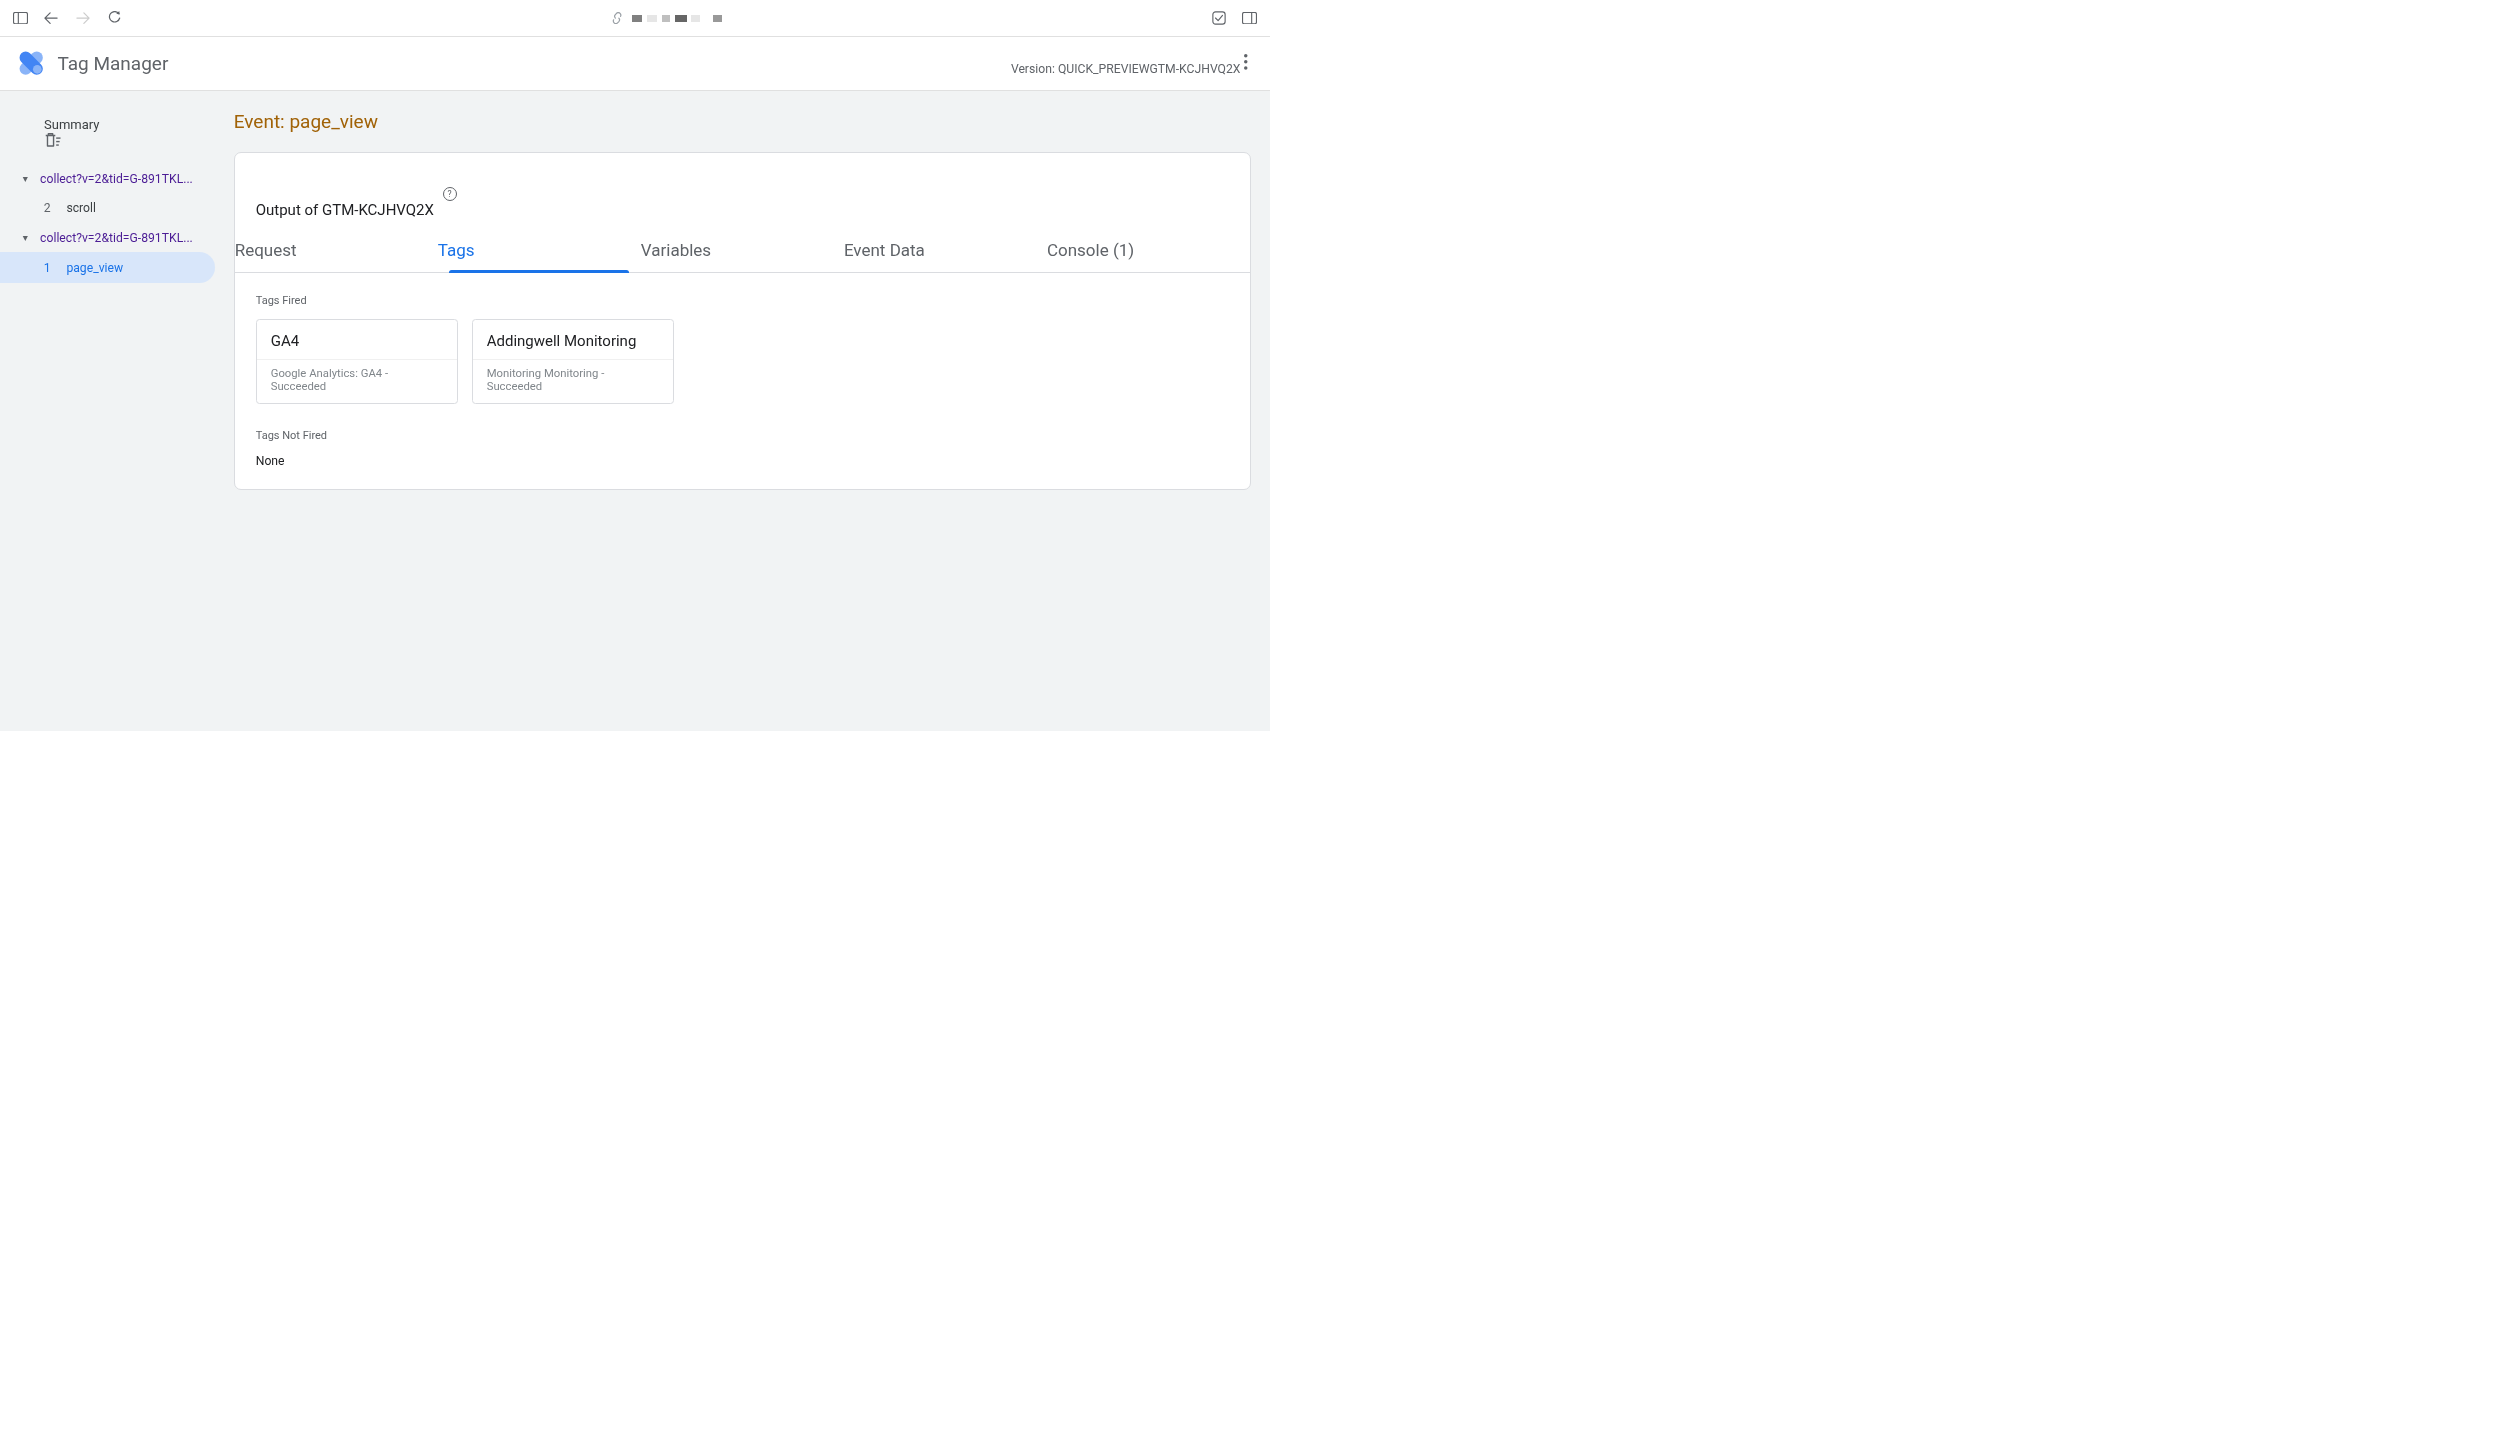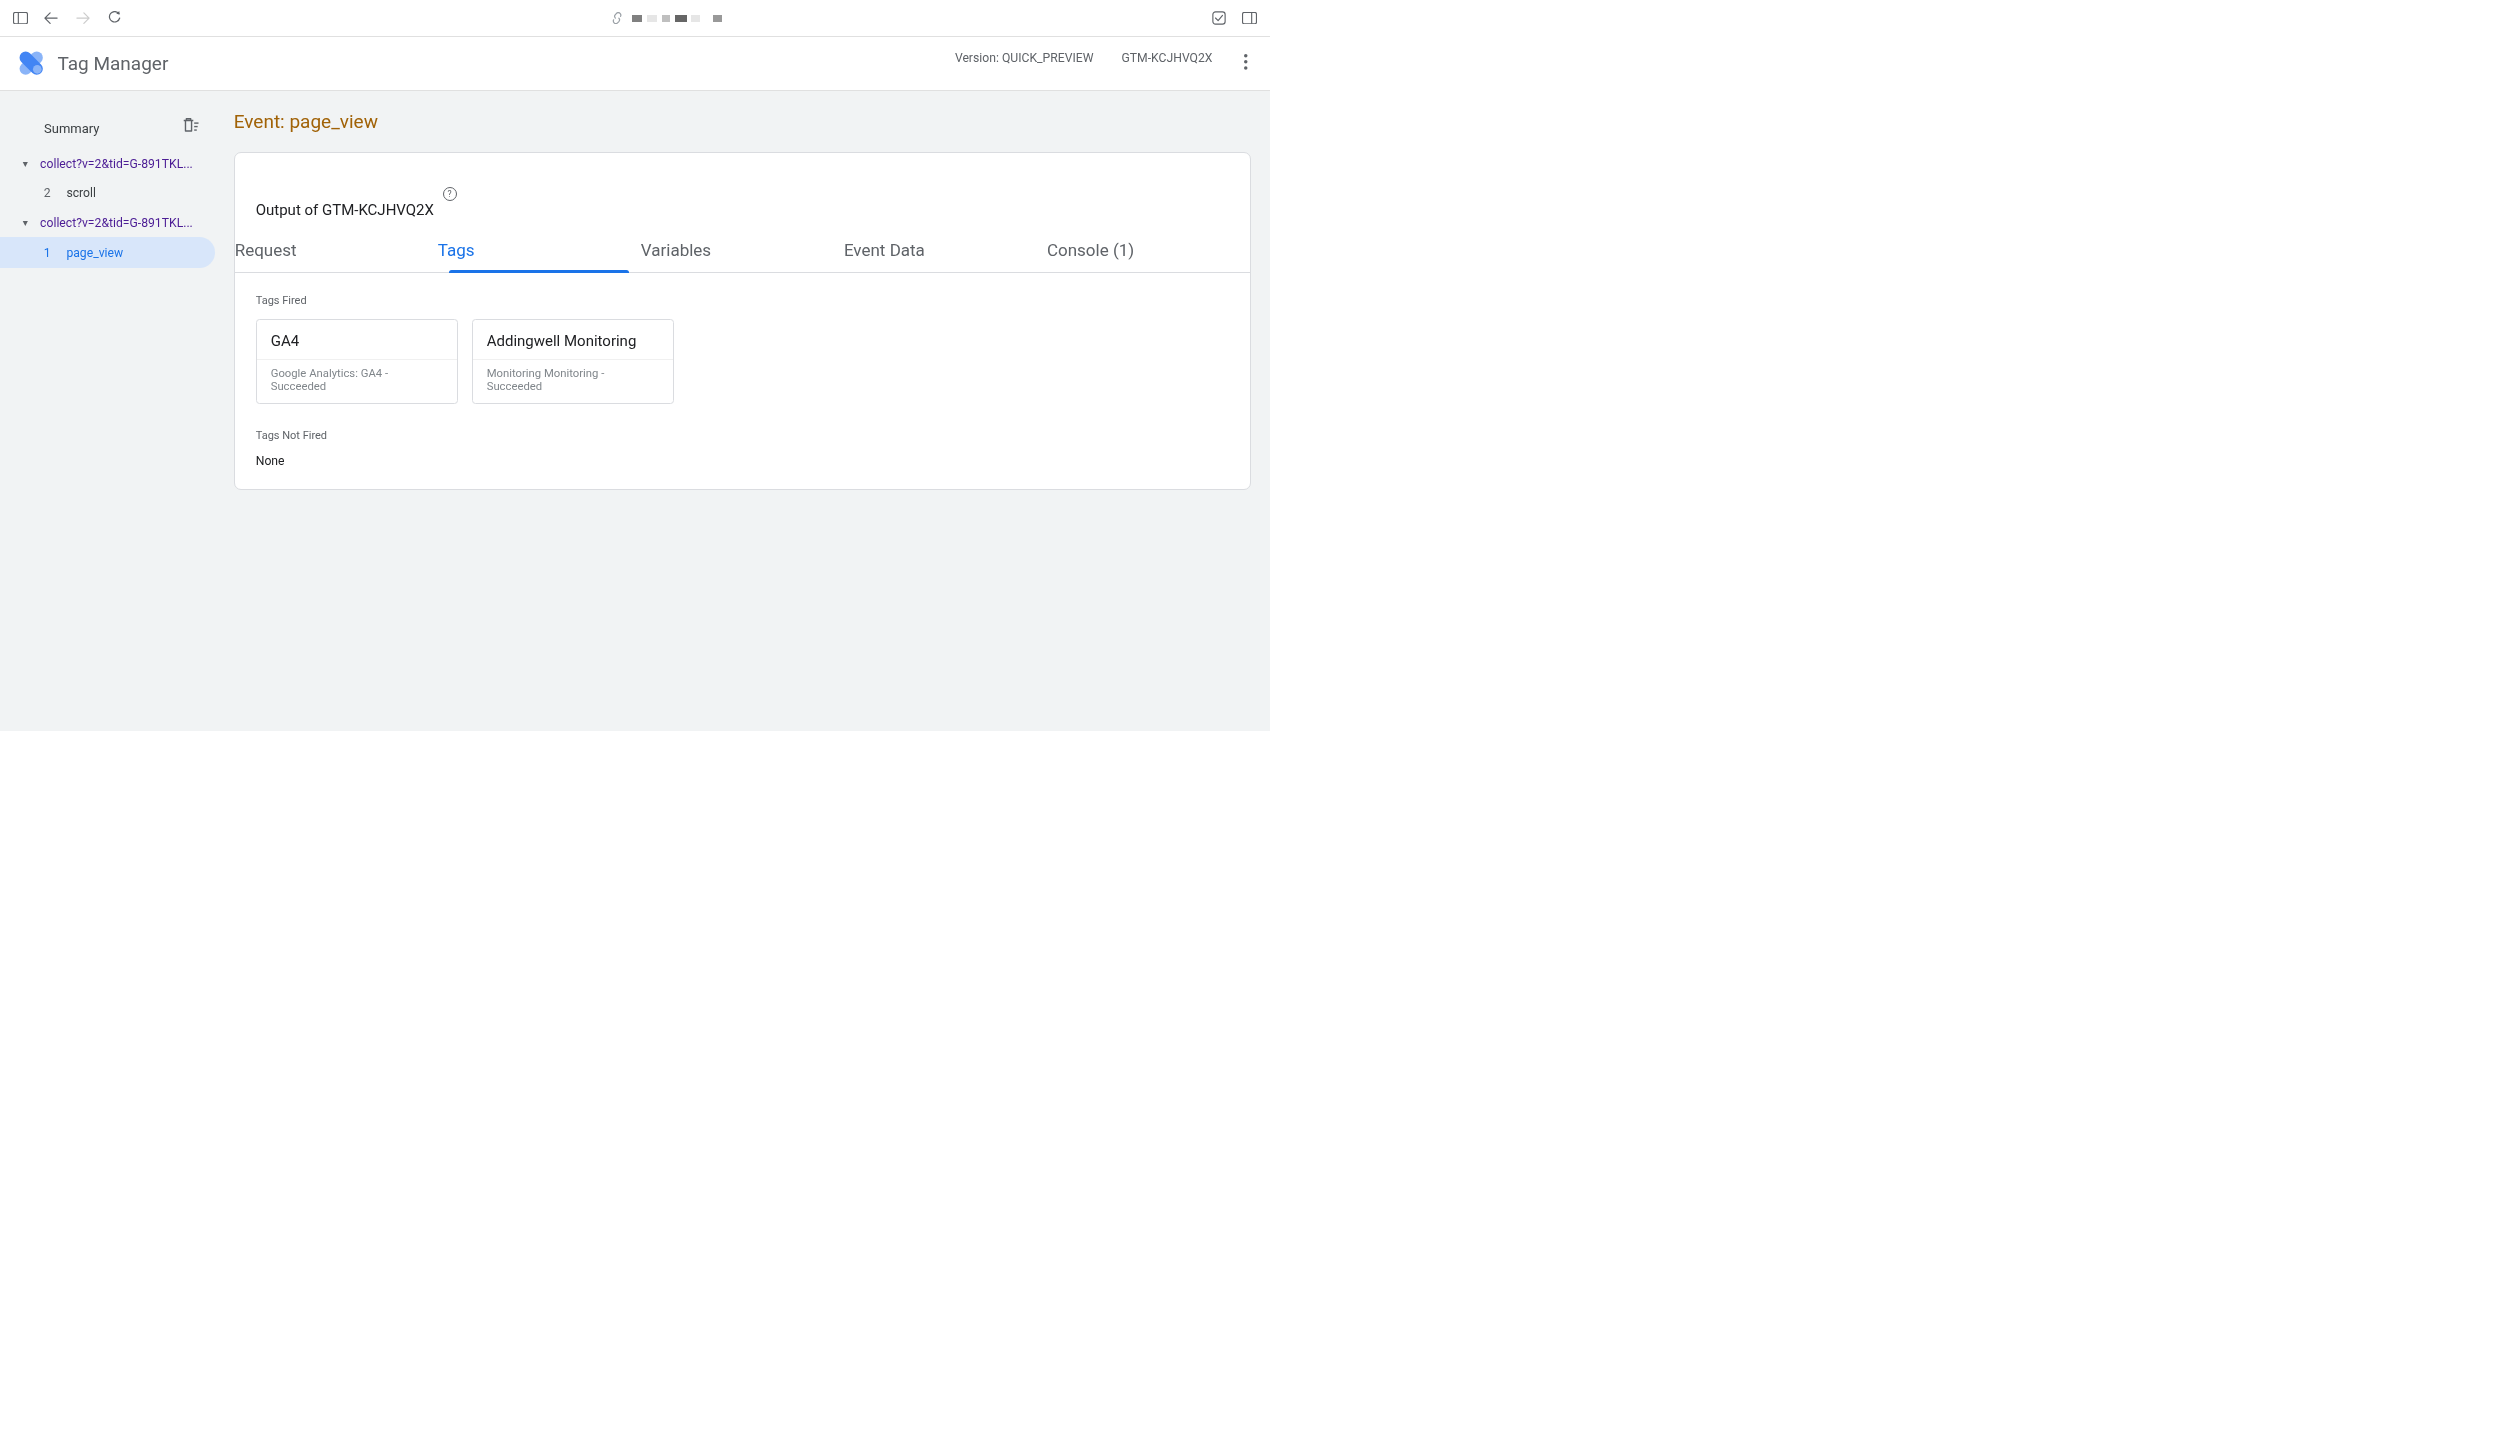--- a/index.html
+++ b/index.html
@@ -11,30 +11,30 @@
     .chrome-icon.disabled { color: #cccccc; cursor: default; }
     .chrome-spacer { flex: 1; }
     .chrome-center { display: flex; align-items: center; gap: 8.7px; color: #b0b0b0; }
     .chrome-bar { display: flex; gap: 4.4px; }
     .chrome-seg { height: 7px; }
     
     
     .app-header { height: 54px; border-bottom: 0.9px solid #e0e0e0; display: flex; align-items: center; padding: 0 19px; gap: 14px; }
     .logo { width: 24.4px; height: 24.4px; }
     .app-title { font-size: 19px; color: #5f6368; font-weight: 400; flex: 1; }
-    .header-right { display: flex; align-items: flex-start; gap: 28px; }
+    .header-right { display: flex; align-items: flex-end; }
     .header-text { font-size: 12.2px; color: #5f6368; }
     .more-icon { color: #5f6368; cursor: pointer; padding: 3.5px; }
     
     
     .main { display: flex; height: calc(100% - 91px); background: #f1f3f4; }
     
     
     .sidebar { width: 218px; padding-top: 17.4px; }
-    .summary-row { display: flex; align-items: flex-end; padding: 8.7px 19px 8.7px 44px; justify-content: space-between; }
+    .summary-row { display: flex; align-items: flex-start; padding: 8.7px 19px 8.7px 44px; justify-content: space-between; flex-direction: column; }
     .summary-text { font-size: 13px; color: #3c4043; }
     .delete-icon { color: #5f6368; cursor: pointer; }
     .tree-item { display: flex; align-items: center; padding: 7px 7px 7px 21px; gap: 10.5px; cursor: pointer; }
     .tree-item .chev { color: #5f6368; font-size: 8.7px; }
     .tree-item .label { font-size: 12.2px; color: #4c1d95; white-space: nowrap; overflow: hidden; text-overflow: ellipsis; }
     .tree-child { display: flex; align-items: center; padding: 8.7px 7px 8.7px 42px; gap: 15.7px; cursor: pointer; border-radius: 0 19px 19px 0; margin-right: 3.5px; }
     .tree-child .num { font-size: 12.2px; color: #5f6368; width: 8.7px; text-align: right; }
     .tree-child .label { font-size: 12.2px; color: #3c4043; }
     .tree-child.selected { background: #c3dcff88; }
     .tree-child.selected .label, .tree-child.selected .num { color: #1a73e8; }

